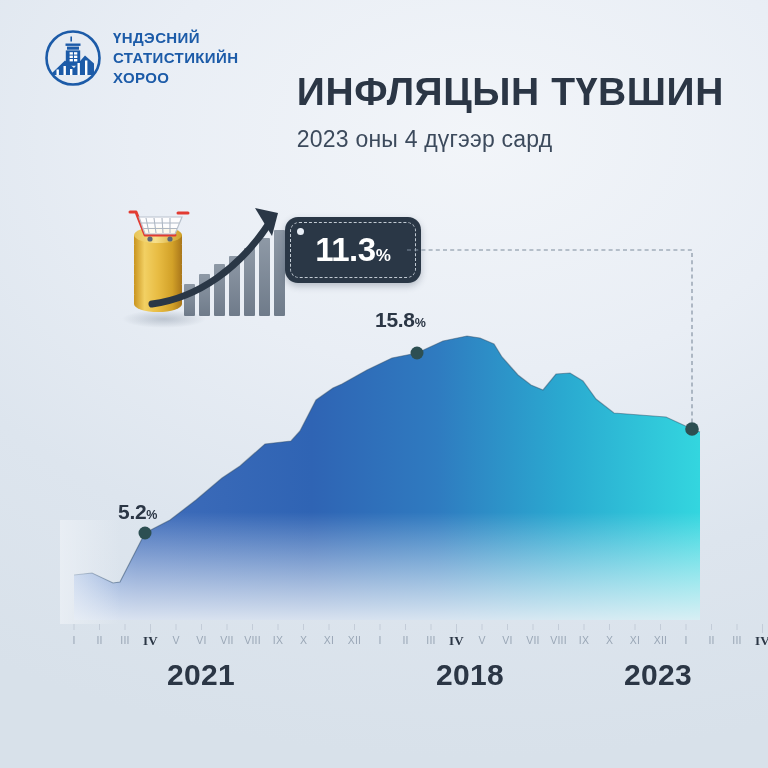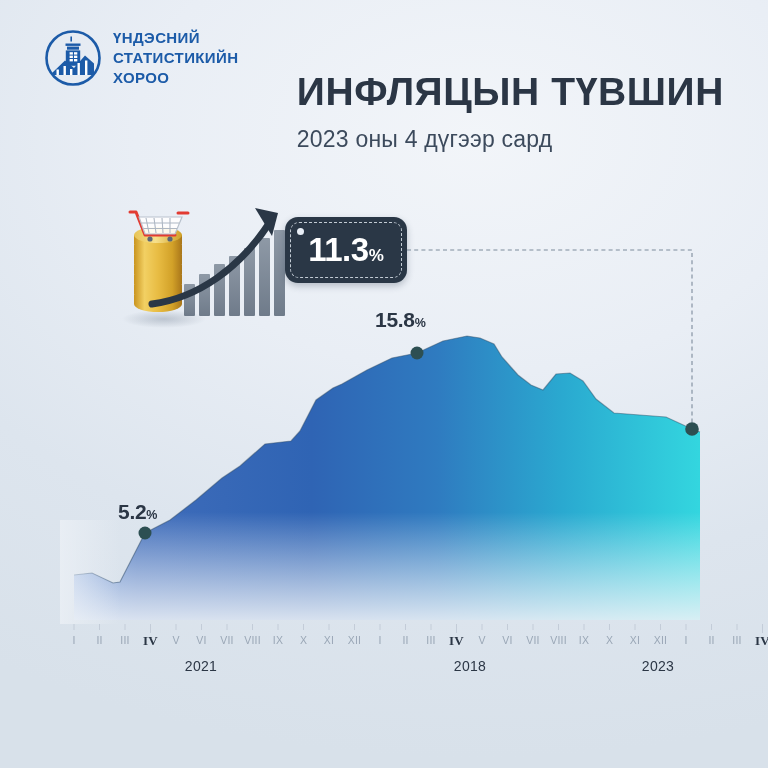--- a/index.html
+++ b/index.html
@@ -74,21 +74,21 @@
     top: 186px;
     width: 200px;
     height: 146px;
   }
 
   
   #badge {
     position: absolute;
     left: 285px;
     top: 217px;
-    width: 122px;
+    width: 136px;
     height: 66px;
     background: #2a3746;
     border-radius: 13px;
     box-shadow: 0 3px 7px rgba(40,55,75,0.28);
   }
   #badge-dash {
     position: absolute;
     left: 5px;
     top: 5px;
     right: 5px;
@@ -168,22 +168,22 @@
     color: #2b3645;
     font-weight: bold;
     font-size: 13px;
     top: -1.5px;
     font-family: Liberation Serif, serif;
   }
   .year {
     position: absolute;
     top: 24px;
     transform: translateX(-50%);
-    font-size: 14px;
-    font-weight: normal;
+    font-size: 30px;
+    font-weight: bold;
     color: #2b3645;
     letter-spacing: 0.3px;
     text-align: right;
   }
 </style>
 </head>
 <body>
 
 <div id="canvas">
 

